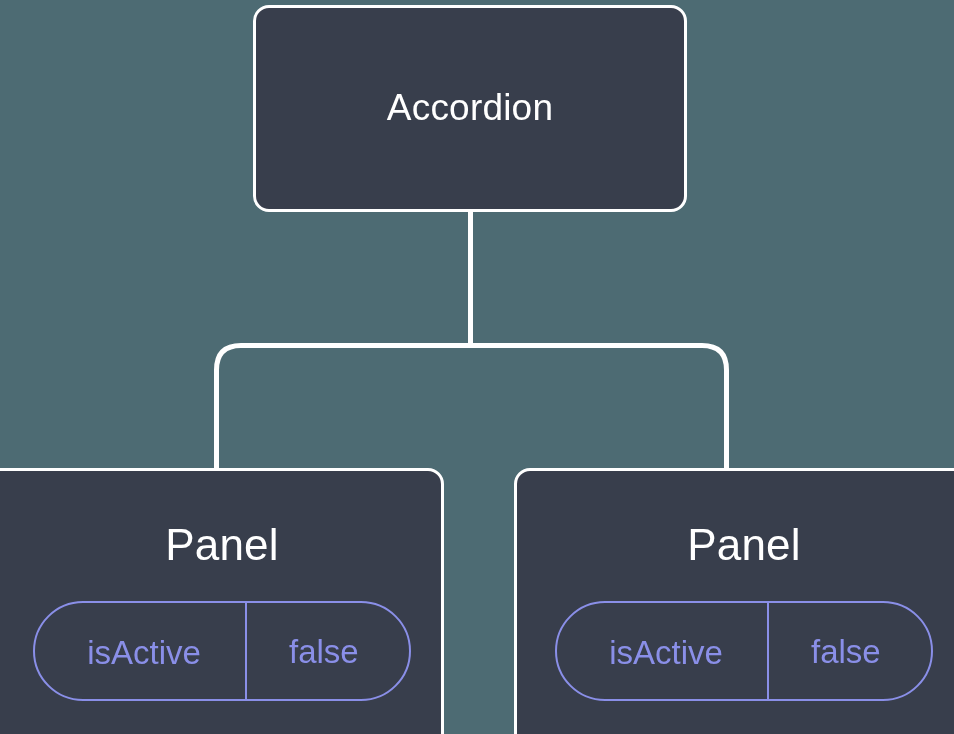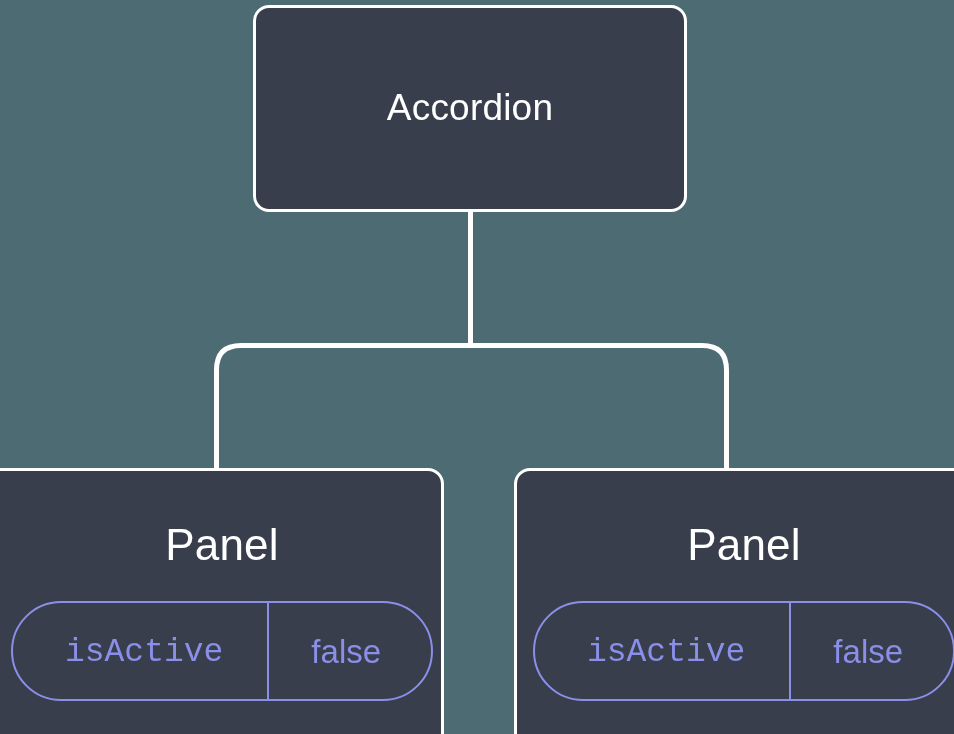--- a/index.html
+++ b/index.html
@@ -99,21 +99,21 @@
   .prop-key,
   .prop-val {
     display: flex;
     align-items: center;
     justify-content: center;
     color: #8a8fe8;
     font-size: 33px;
     line-height: 1;
     white-space: nowrap;
   }
-  .prop-key { padding: 2px 44px 0 52px; font-family: Liberation Mono, monospace; }
+  .prop-key { padding: 2px 44px 0 52px; }
   .prop-val {
     padding: 0 50px 0 42px;
     border-left: 2px solid #8a8fe8;
   }
 </style>
 </head>
 <body>
 
 <div id="canvas">
 

